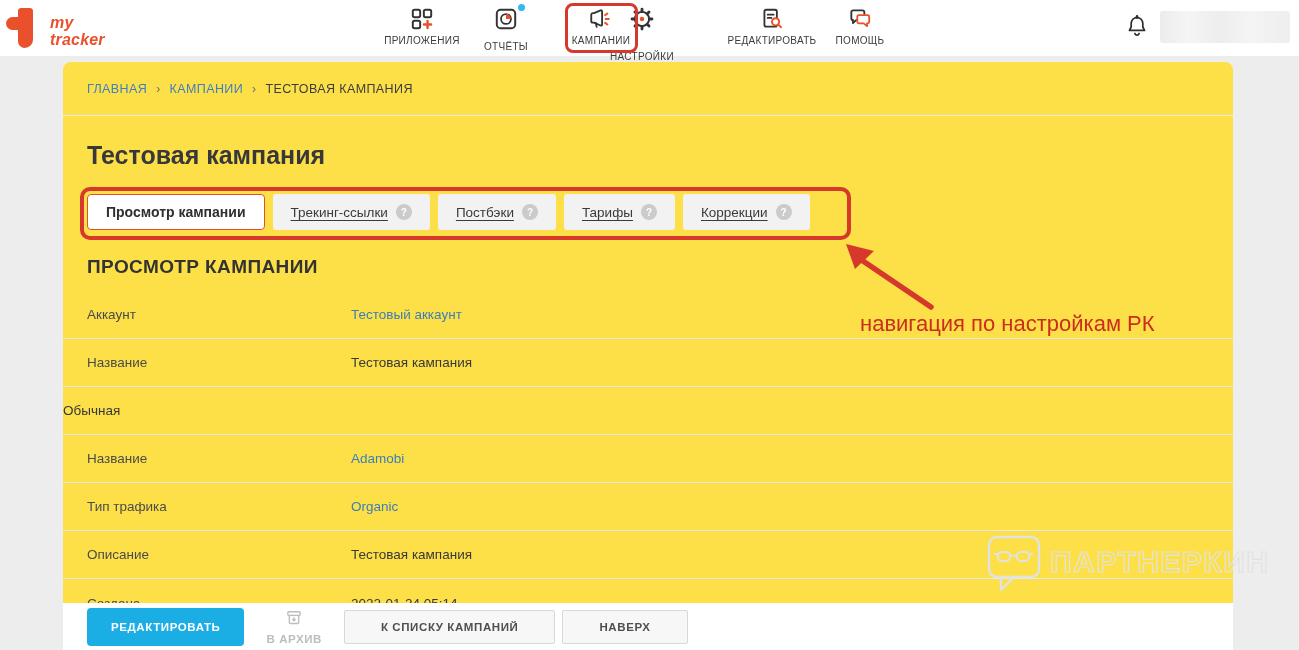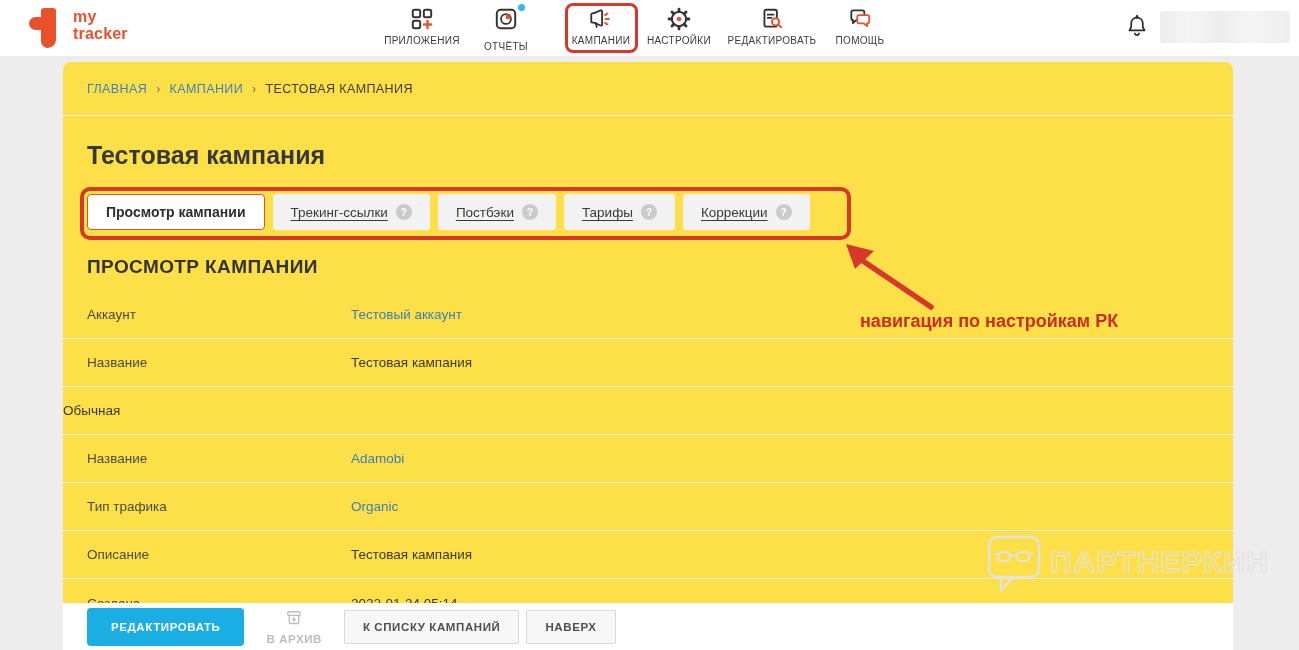--- a/index.html
+++ b/index.html
@@ -9,34 +9,34 @@
     background:#ededed;
     position:relative;
     overflow:hidden;
     color:#3a3a3a;
   }
   
   .appbar {
     position:absolute; top:0; left:0; width:1299px; height:56px;
     background:#ffffff; z-index:20;
   }
-  .logo { position:absolute; left:29px; top:8px; display:flex; align-items:flex-start; cursor:pointer; }
+  .logo { position:absolute; left:6px; top:8px; display:flex; align-items:flex-end; cursor:pointer;font-style:italic; }
   .logo-t { position:relative; width:36px; height:40px; }
   .logo-t .bar  { position:absolute; left:0; top:9px; width:26px; height:13px; background:#e9512d; border-radius:7px 3px 3px 7px; }
   .logo-t .stem { position:absolute; left:12px; top:0; width:15px; height:40px; background:#e9512d; border-radius:4px 4px 10px 8px; }
   .logo-text { margin-left:8px; color:#e9512d; font-weight:700; font-size:16px; line-height:17px; letter-spacing:.2px; }
   .nav-item {
     position:absolute; top:6px; width:110px; height:46px;
     display:flex; flex-direction:column; align-items:center; cursor:pointer;
   }
   .nav-icon { position:relative; width:26px; height:26px; display:flex; align-items:center; justify-content:center; }
   .nav-label { margin-top:3px; font-size:10px; letter-spacing:.3px; color:#3c3c3c; white-space:nowrap; }
   .badge-dot { position:absolute; top:-2px; right:-6px; width:7px; height:7px; border-radius:50%; background:#35b8f0; }
   .nav-apps{left:367px;} .nav-reports{left:451px;justify-content:space-between;} .nav-campaigns{left:546px;}
-  .nav-settings{left:624px;} .nav-docs{left:717px;} .nav-help{left:805px;}
+  .nav-settings{left:587px;gap:16px;} .nav-docs{left:717px;} .nav-help{left:805px;}
   .nav-red-box {
     position:absolute; left:565px; top:3px; width:73px; height:50px;
     border:3.5px solid #d6392c; border-radius:8px; z-index:30; pointer-events:none;
   }
   .bell { position:absolute; left:1124px; top:13px; width:26px; height:28px; cursor:pointer; }
   .user-blur {
     position:absolute; left:1160px; top:11px; width:130px; height:32px; border-radius:3px; cursor:pointer;
     background:linear-gradient(90deg,#ececec 0%,#f5f5f5 22%,#ededed 45%,#f4f4f4 70%,#eeeeee 100%);
   }
   
@@ -89,30 +89,30 @@
     height:38px; padding:0 24px; background:#1aaee5; color:#ffffff; border:none; border-radius:4px;
     font-family:"Liberation Sans",sans-serif; font-size:11.5px; font-weight:700; letter-spacing:.6px; cursor:pointer;
   }
   .archive-btn {
     margin-left:22px; display:flex; align-items:center; gap:7px; color:#bdbdbd;
     font-size:11.5px; font-weight:700; letter-spacing:.6px; cursor:pointer; background:none; border:none;
     font-family:"Liberation Sans",sans-serif;
     flex-direction:column;
   }
   .btn-secondary {
-    height:34px; padding:0 18px; background:#f7f7f7; color:#4f4f4f; border:1px solid #d8d8d8; border-radius:2px;
+    height:34px; padding:0 36px; background:#f7f7f7; color:#4f4f4f; border:1px solid #d8d8d8; border-radius:2px;
     font-family:"Liberation Sans",sans-serif; font-size:11.5px; font-weight:700; letter-spacing:.6px; cursor:pointer;
   }
   .btn-list { margin-left:22px; }
   .btn-top { margin-left:7px; }
   
   .annot-arrow { position:absolute; left:838px; top:238px; z-index:15; pointer-events:none; }
   .annot-text {
     position:absolute; left:860px; top:311px; z-index:15; pointer-events:none;
-    color:#cb2d1f; font-size:18px; font-weight:700;
+    color:#cb2d1f; font-size:22px; font-weight:400;
   }
   
   .watermark { position:absolute; left:986px; top:532px; display:flex; align-items:center; z-index:8; pointer-events:none; }
   .watermark-text {
     margin-left:8px; font-size:30px; font-weight:700; letter-spacing:1.5px;
     color:transparent; -webkit-text-stroke:1.2px #e2e2e2;
   }
   svg { display:block; }
 </style>
 </head>

